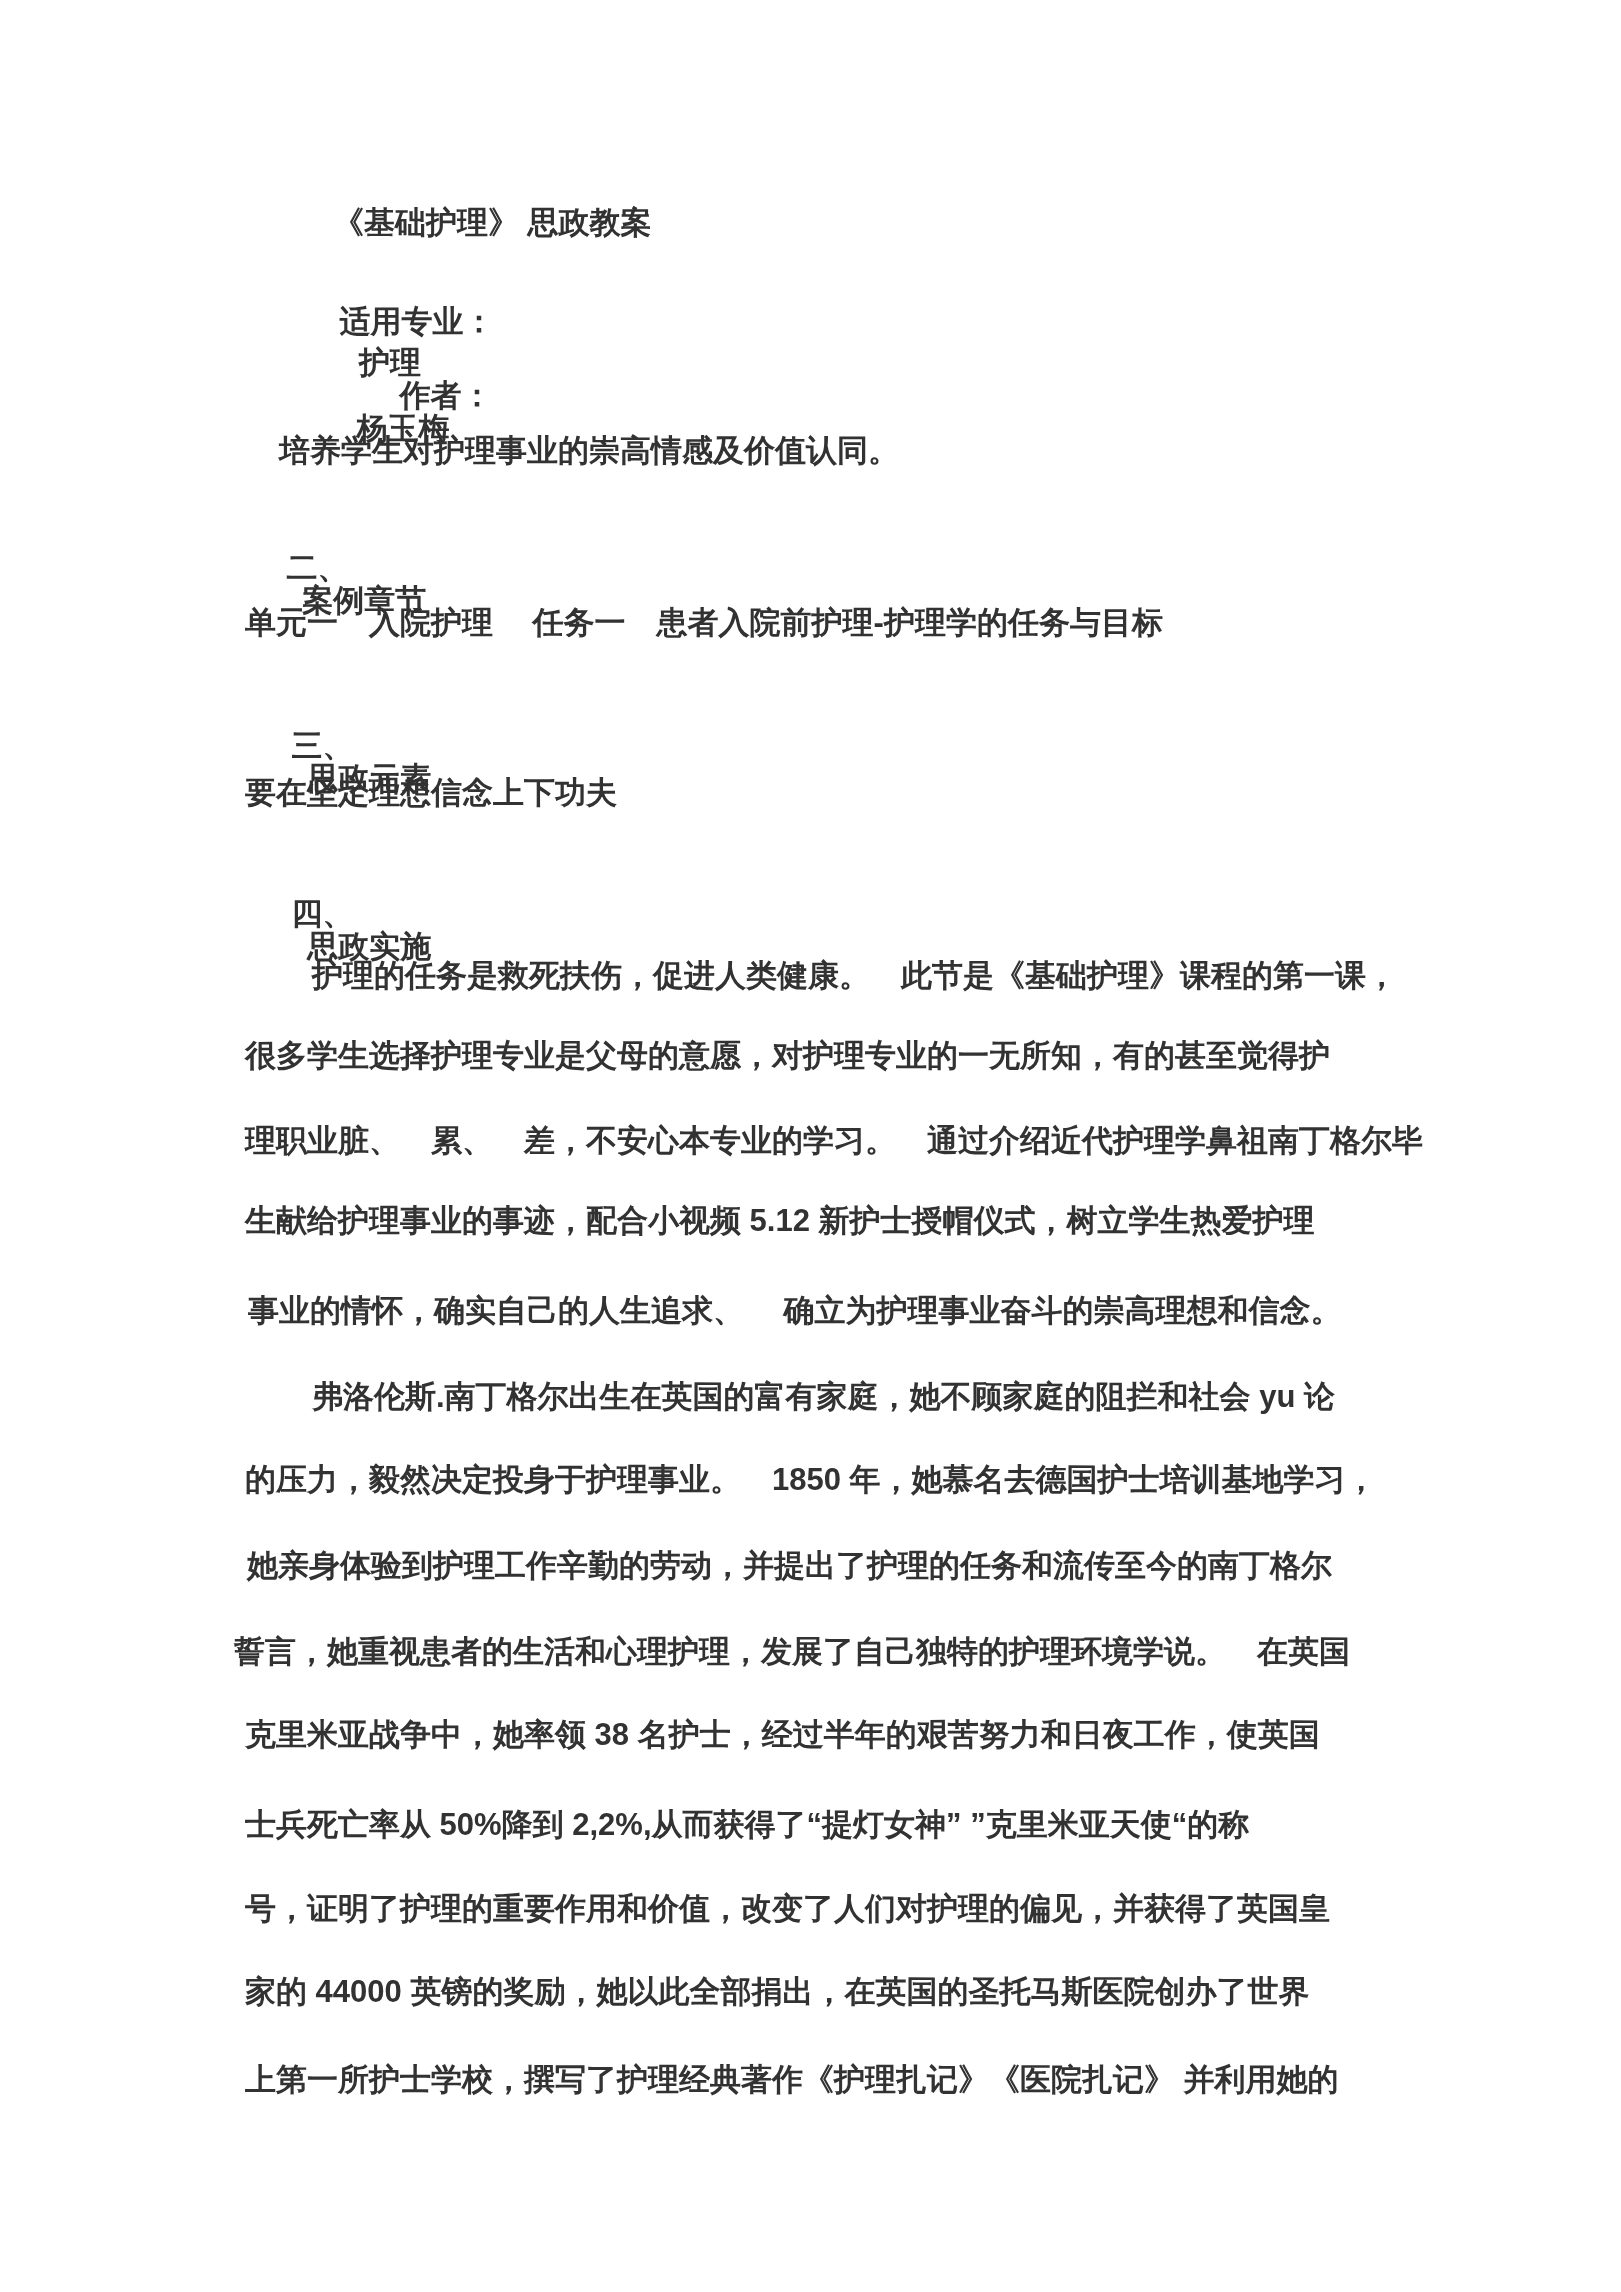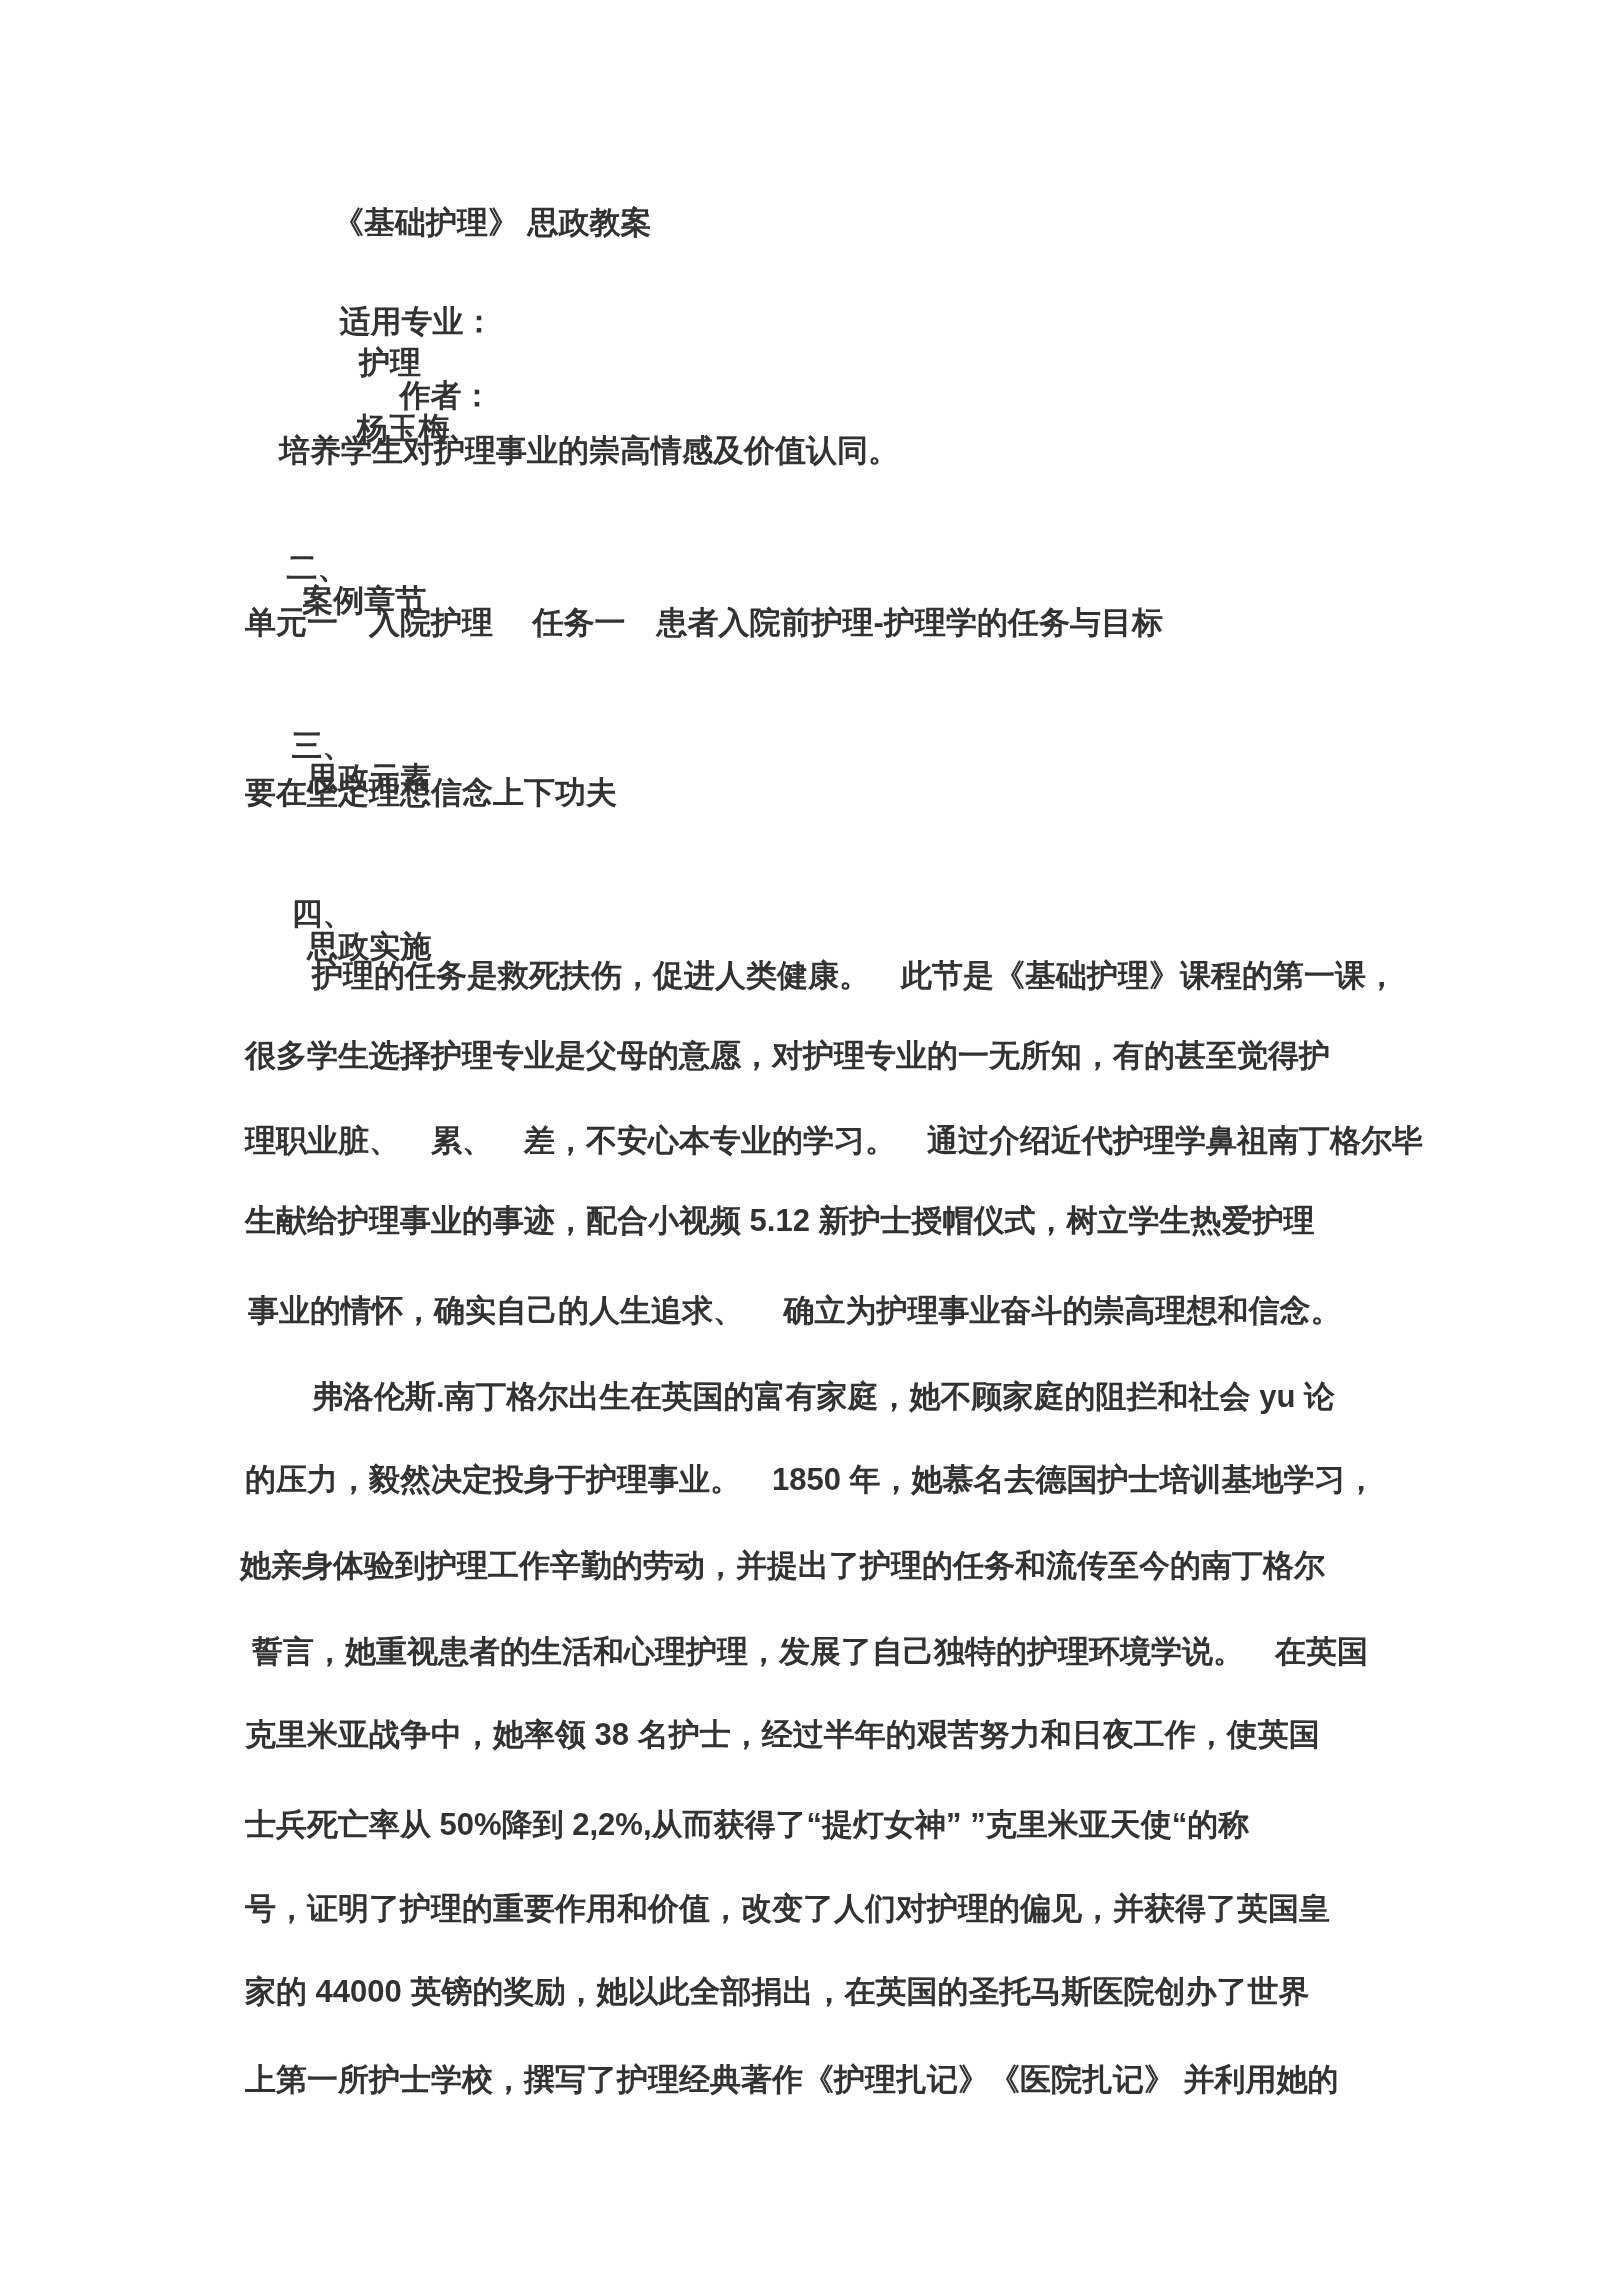--- a/index.html
+++ b/index.html
@@ -66,22 +66,22 @@
     <span class="hgap">思政实施</span>
   </div>
 
   <div class="line" style="top:959px;left:312px">护理的任务是救死扶伤，促进人类健康。　此节是《基础护理》课程的第一课，</div>
   <div class="line" style="top:1039px;left:245px">很多学生选择护理专业是父母的意愿，对护理专业的一无所知，有的甚至觉得护</div>
   <div class="line" style="top:1124px;left:245px">理职业脏、　累、　差，不安心本专业的学习。　通过介绍近代护理学鼻祖南丁格尔毕</div>
   <div class="line" style="top:1204px;left:245px">生献给护理事业的事迹，配合小视频 5.12 新护士授帽仪式，树立学生热爱护理</div>
   <div class="line" style="top:1294px;left:248px">事业的情怀，确实自己的人生追求、　 确立为护理事业奋斗的崇高理想和信念。</div>
   <div class="line" style="top:1380px;left:312px">弗洛伦斯.南丁格尔出生在英国的富有家庭，她不顾家庭的阻拦和社会 yu 论</div>
   <div class="line" style="top:1463px;left:245px">的压力，毅然决定投身于护理事业。　1850 年，她慕名去德国护士培训基地学习，</div>
-  <div class="line" style="top:1549px;left:240px">她亲身体验到护理工作辛勤的劳动，并提出了护理的任务和流传至今的南丁格尔</div>
-  <div class="line" style="top:1635px;left:252px">誓言，她重视患者的生活和心理护理，发展了自己独特的护理环境学说。　在英国</div>
+  <div class="line" style="top:1549px;left:247px">她亲身体验到护理工作辛勤的劳动，并提出了护理的任务和流传至今的南丁格尔</div>
+  <div class="line" style="top:1635px;left:234px">誓言，她重视患者的生活和心理护理，发展了自己独特的护理环境学说。　在英国</div>
   <div class="line" style="top:1718px;left:245px">克里米亚战争中，她率领 38 名护士，经过半年的艰苦努力和日夜工作，使英国</div>
   <div class="line" style="top:1808px;left:245px">士兵死亡率从 50%降到 2,2%,从而获得了“提灯女神” ”克里米亚天使“的称</div>
   <div class="line" style="top:1892px;left:245px">号，证明了护理的重要作用和价值，改变了人们对护理的偏见，并获得了英国皇</div>
   <div class="line" style="top:1975px;left:245px">家的 44000 英镑的奖励，她以此全部捐出，在英国的圣托马斯医院创办了世界</div>
   <div class="line" style="top:2063px;left:245px">上第一所护士学校，撰写了护理经典著作《护理扎记》《医院扎记》 并利用她的</div>
 
 </div>
 
 
 </body></html>

